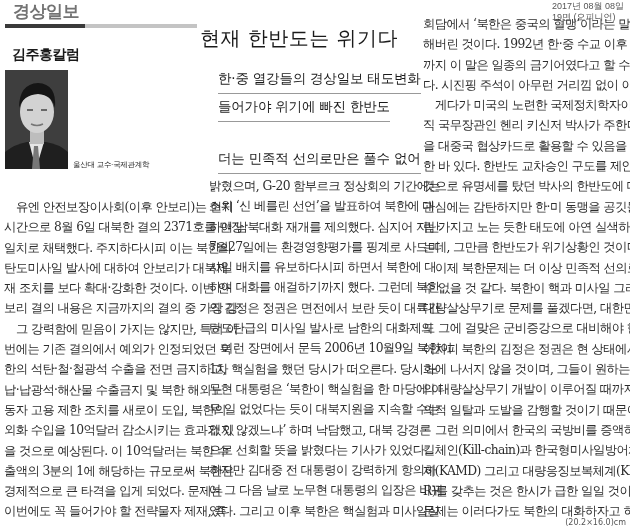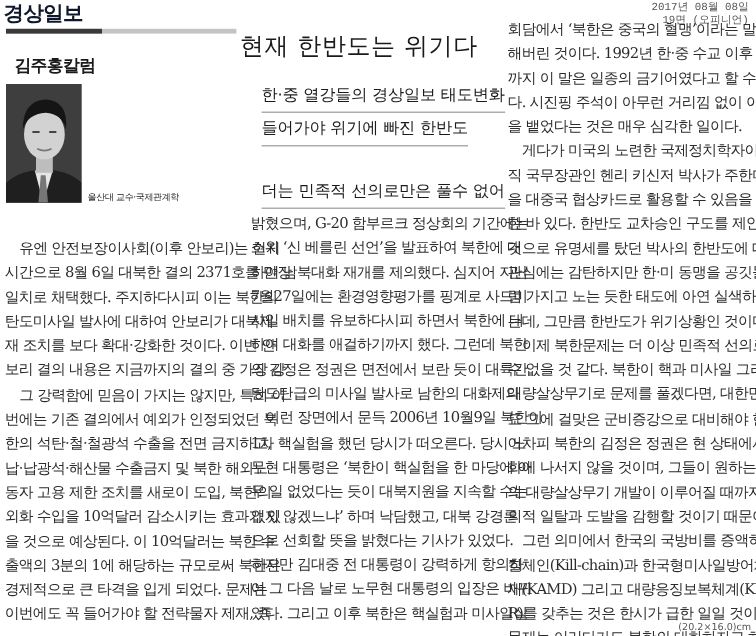--- a/index.html
+++ b/index.html
@@ -1,21 +1,21 @@
 <!DOCTYPE html>
 <html><head>
 <meta charset="utf-8">
 <style>
   html, body { margin:0; padding:0; background:#ffffff; }
   body { width:630px; height:530px; position:relative; overflow:hidden;
          font-family:"DejaVu Serif","Liberation Serif",serif; color:#2a2a2a; }
   .abs { position:absolute; }
-  .masthead { left:3px; top:0px; font-family:"DejaVu Sans","Liberation Sans",sans-serif;
-              font-weight:bold; font-size:17px; letter-spacing:-0.5px; color:#0f172a; }
-  .pubinfo { right:6px; top:1px; text-align:right; font-family:Liberation Mono, monospace;
+  .masthead { left:13px; top:0px; font-family:"DejaVu Sans","Liberation Sans",sans-serif;
+              font-weight:bold; font-size:17px; letter-spacing:-0.5px; color:#737373; }
+  .pubinfo { right:6px; top:1px; font-family:Liberation Sans, sans-serif;
              font-size:9px; line-height:11px; color:#555; }
   .bar { left:5px; top:24px; width:192px; height:4px; background:#c4c4c4; }
   .bar .dark { position:absolute; left:0; top:0; width:80px; height:4px; background:#3a3a3a; }
   .column-name { left:12px; top:46px; font-family:"DejaVu Sans","Liberation Sans",sans-serif;
                  font-weight:bold; font-size:14px; letter-spacing:-0.5px; color:#1a1a1a; }
   .headline { left:184px; top:25px; width:230px; text-align:center;
               font-family:"DejaVu Sans","Liberation Sans",sans-serif; font-size:20px;
               letter-spacing:0.5px; color:#1a1a1a; }
   .photo { left:5px; top:70px; width:63px; height:99px; background:#3c3c3c; overflow:hidden; }
   .caption { left:73px; top:160px; font-family:"DejaVu Sans","Liberation Sans",sans-serif;
@@ -100,21 +100,20 @@
     <span class="ln">으로 선회할 뜻을 밝혔다는 기사가 있었다.</span>
     <span class="ln">하지만 김대중 전 대통령이 강력하게 항의하</span>
     <span class="ln">여 그 다음 날로 노무현 대통령의 입장은 바뀌</span>
     <span class="ln">었다. 그리고 이후 북한은 핵실험과 미사일실</span>
   </div>
 <div class="col" style="left:423px; top:14px; width:204px;">
     <span class="ln">회담에서 ‘북한은 중국의 혈맹’이라는 말을</span>
     <span class="ln">해버린 것이다. 1992년 한·중 수교 이후 지금</span>
     <span class="ln">까지 이 말은 일종의 금기어였다고 할 수 있</span>
     <span class="ln">다. 시진핑 주석이 아무런 거리낌 없이 이 말</span>
-    <span class="ln">을 뱉었다는 것은 매우 심각한 일이다.</span>
     <span class="ln indent">게다가 미국의 노련한 국제정치학자이자 전</span>
     <span class="ln">직 국무장관인 헨리 키신저 박사가 주한미군</span>
     <span class="ln">을 대중국 협상카드로 활용할 수 있음을 언급</span>
     <span class="ln">한 바 있다. 한반도 교차승인 구도를 제안했던</span>
     <span class="ln">것으로 유명세를 탔던 박사의 한반도에 대한</span>
     <span class="ln">관심에는 감탄하지만 한·미 동맹을 공깃돌처</span>
     <span class="ln">럼 가지고 노는 듯한 태도에 아연 실색하게 되</span>
     <span class="ln">는데, 그만큼 한반도가 위기상황인 것이다.</span>
     <span class="ln indent">이제 북한문제는 더 이상 민족적 선의로 풀</span>
     <span class="ln">수 없을 것 같다. 북한이 핵과 미사일 그리고</span>

